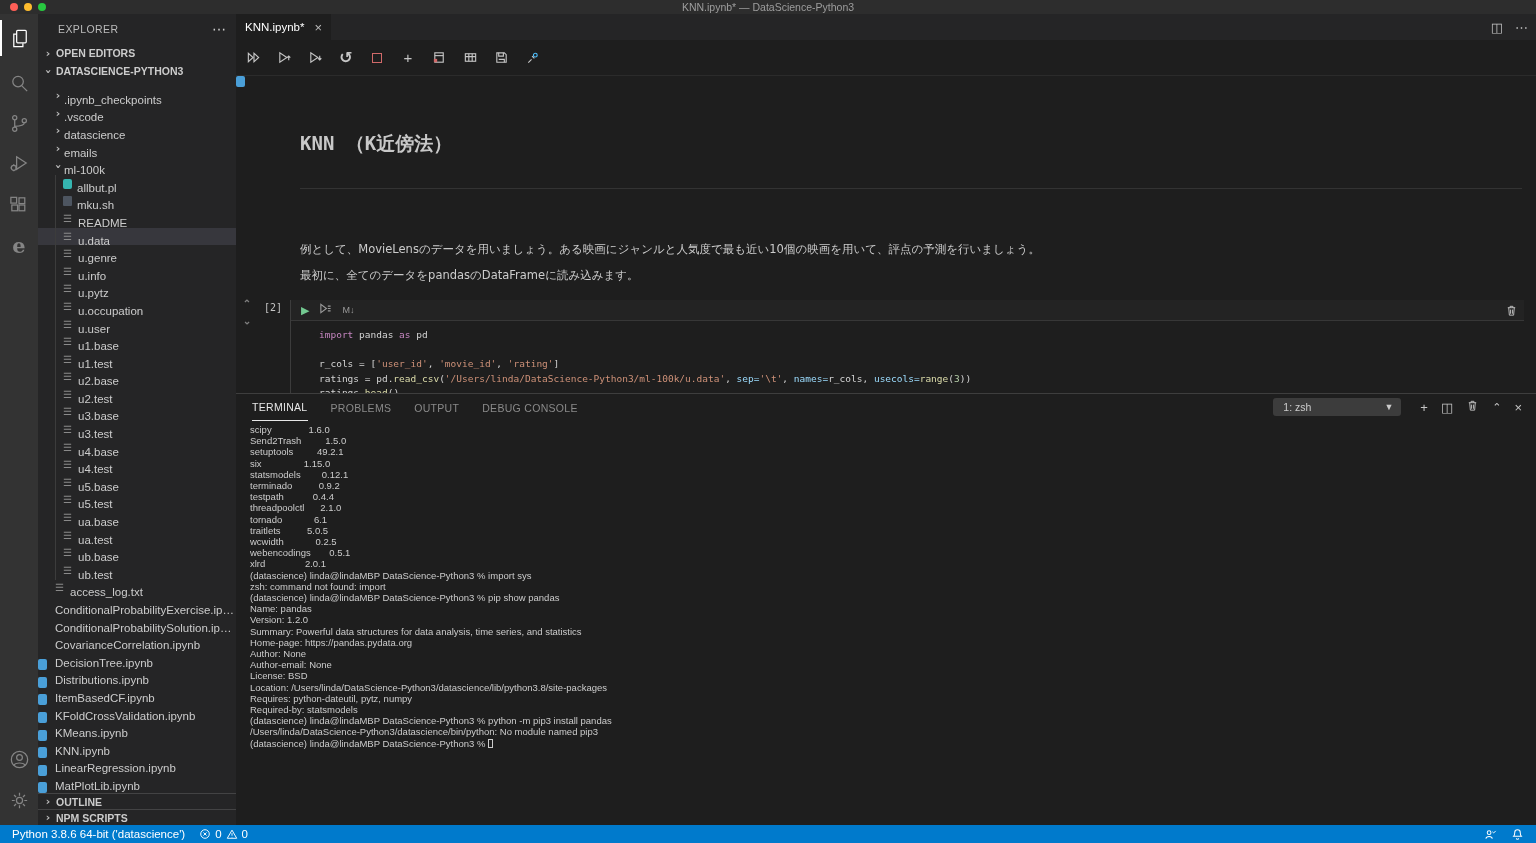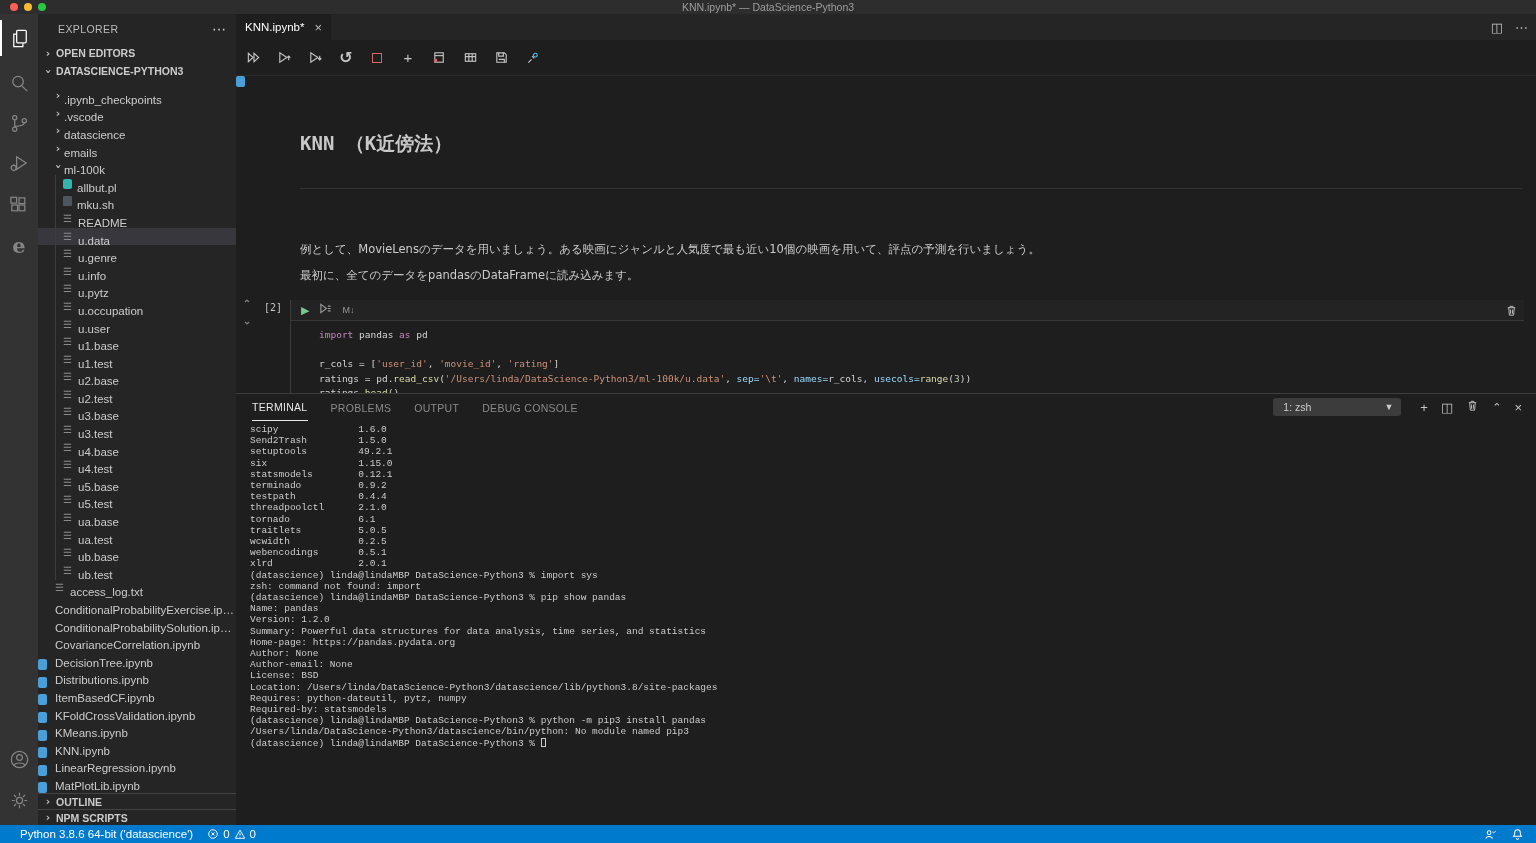--- a/index.html
+++ b/index.html
@@ -100,28 +100,28 @@
 
   
   .panel { position:absolute; left:0; right:0; bottom:0; height:432px; border-top:1px solid #3e3e3e; background:var(--editor-bg); }
   .panel-tabs { position:absolute; top:0; left:16px; height:27px; display:flex; gap:23px; align-items:center; }
   .ptab { font-size:10.5px; letter-spacing:.3px; color:#8a8a8a; cursor:pointer; height:100%; display:flex; align-items:center; }
   .ptab.active { color:#e7e7e7; border-bottom:1px solid #e7e7e7; }
   .panel-actions { position:absolute; right:14px; top:4px; display:flex; align-items:center; gap:13px; color:#c5c5c5; }
   .shell-select { width:128px; height:18px; background:#3c3c3c; border-radius:3px; display:flex; align-items:center; justify-content:space-between;
                   padding:0 8px 0 10px; font-size:10.5px; color:#cccccc; cursor:pointer; margin-right:6px; }
   .pa-ic { font-size:13px; cursor:pointer; }
-  .terminal { position:absolute; left:14px; top:30px; right:4px; bottom:0; font-family:Liberation Mono, monospace;
+  .terminal { position:absolute; left:14px; top:30px; right:4px; bottom:0; font-family:Liberation Sans, sans-serif;
               font-size:9.5px; line-height:11.2px; color:var(--terminal-text); white-space:pre; }
   .cursor-box { display:inline-block; width:5px; height:9px; border:1px solid #cccccc; vertical-align:-1px; }
 
   
   .statusbar { position:absolute; left:0; right:0; bottom:0; height:18px; background:var(--status-bar); color:#ffffff;
                display:flex; align-items:center; justify-content:space-between; font-size:11.5px; }
-  .sbar-left { display:flex; align-items:center; gap:14px; padding-left:20px; }
+  .sbar-left { display:flex; align-items:center; gap:14px; padding-left:12px; }
   .sbar-item { display:flex; align-items:center; gap:4px; cursor:pointer; }
   .sbar-item svg { width:12px; height:12px; stroke:#ffffff; fill:none; stroke-width:1.1; }
   .sbar-right { display:flex; align-items:center; gap:14px; padding-right:12px; }
   .sbar-right svg { width:13px; height:13px; stroke:#ffffff; fill:none; stroke-width:1.1; cursor:pointer; }
 </style>
 </head>
 <body>
 
 <div class="app">
 

